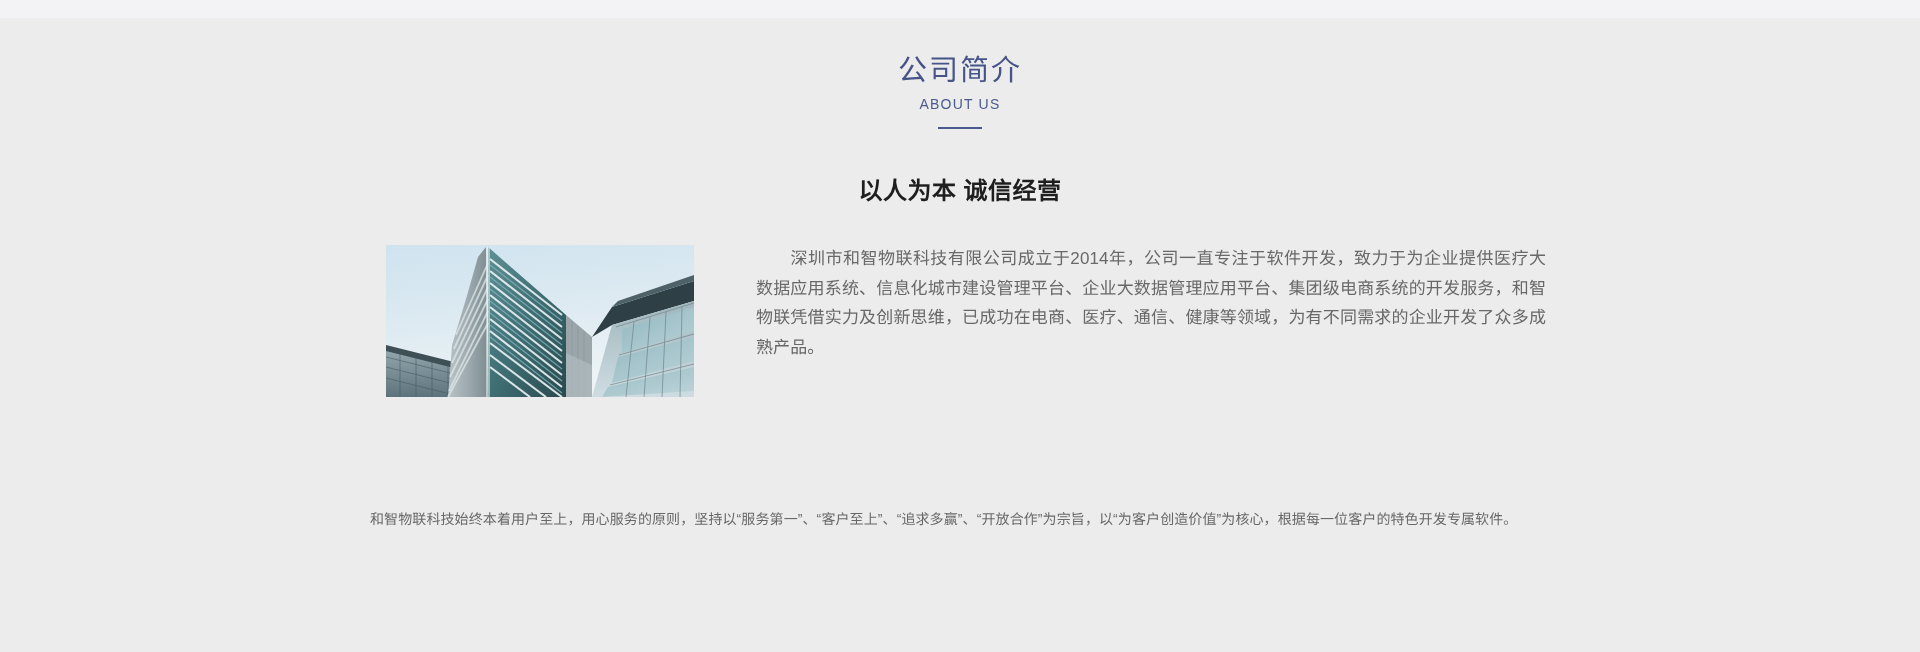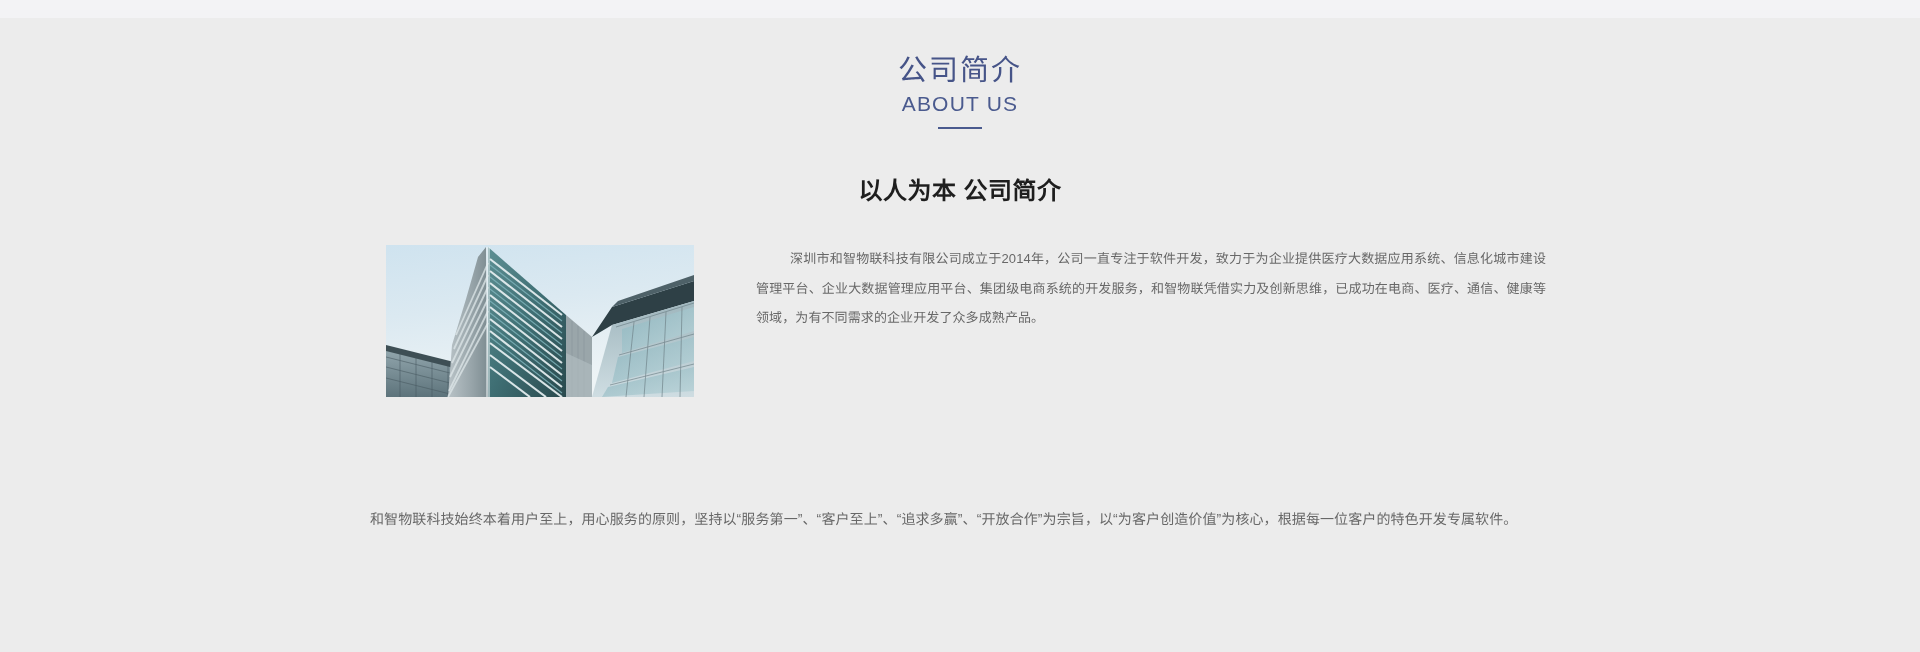--- a/index.html
+++ b/index.html
@@ -47,21 +47,21 @@
   }
   .heading-cn {
     font-size: 29px;
     line-height: 36px;
     color: #465488;
     letter-spacing: 2px;
     font-weight: 400;
     margin: 0;
   }
   .heading-en {
-    font-size: 21px;
+    font-size: 14px;
     line-height: 28px;
     color: #4a5a8e;
     letter-spacing: 1.2px;
     font-weight: 400;
     margin: 2px 0 0 0;
   }
   .heading-rule {
     width: 44px;
     height: 2px;
     background: #4a5a8e;
@@ -104,21 +104,21 @@
 
   .photo-svg {
     display: block;
     width: 308px;
     height: 152px;
   }
 
   .body-text {
     flex: 1 1 auto;
     margin-left: 62px;
-    font-size: 13px;
+    font-size: 17px;
     line-height: 29.5px;
     color: #686868;
     text-align: justify;
     text-justify: inter-ideograph;
     letter-spacing: 0.1px;
     white-space: normal;
   }
   .body-text .indent {
     display: inline-block;
     width: 34px;
@@ -150,21 +150,21 @@
   <div class="top-strip"></div>
 
   <div class="about-section">
 
     <div class="heading-block">
       <div class="heading-cn">公司简介</div>
       <div class="heading-en">ABOUT US</div>
       <div class="heading-rule"></div>
     </div>
 
-    <div class="subheading">以人为本 公司简介</div>
+    <div class="subheading">以人为本 诚信经营</div>
 
     <div class="content-row">
 
       <div class="photo-wrap">
         <svg class="photo-svg" viewBox="0 0 308 152" preserveAspectRatio="none">
           <defs>
             <linearGradient id="skyGrad" x1="0" y1="0" x2="0.25" y2="1">
               <stop offset="0%" stop-color="#cfe3ef"></stop>
               <stop offset="45%" stop-color="#dbe9f1"></stop>
               <stop offset="100%" stop-color="#eef4f6"></stop>

